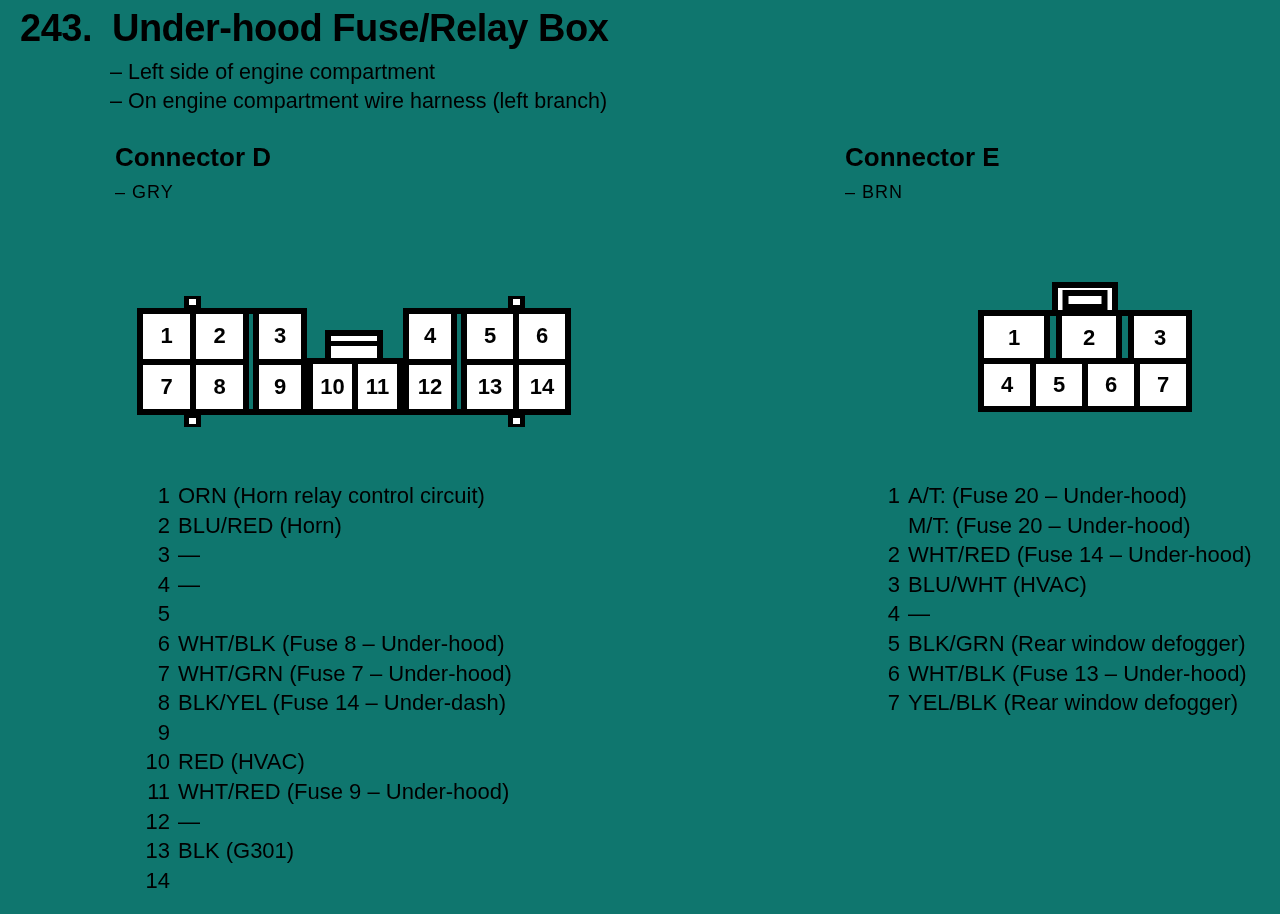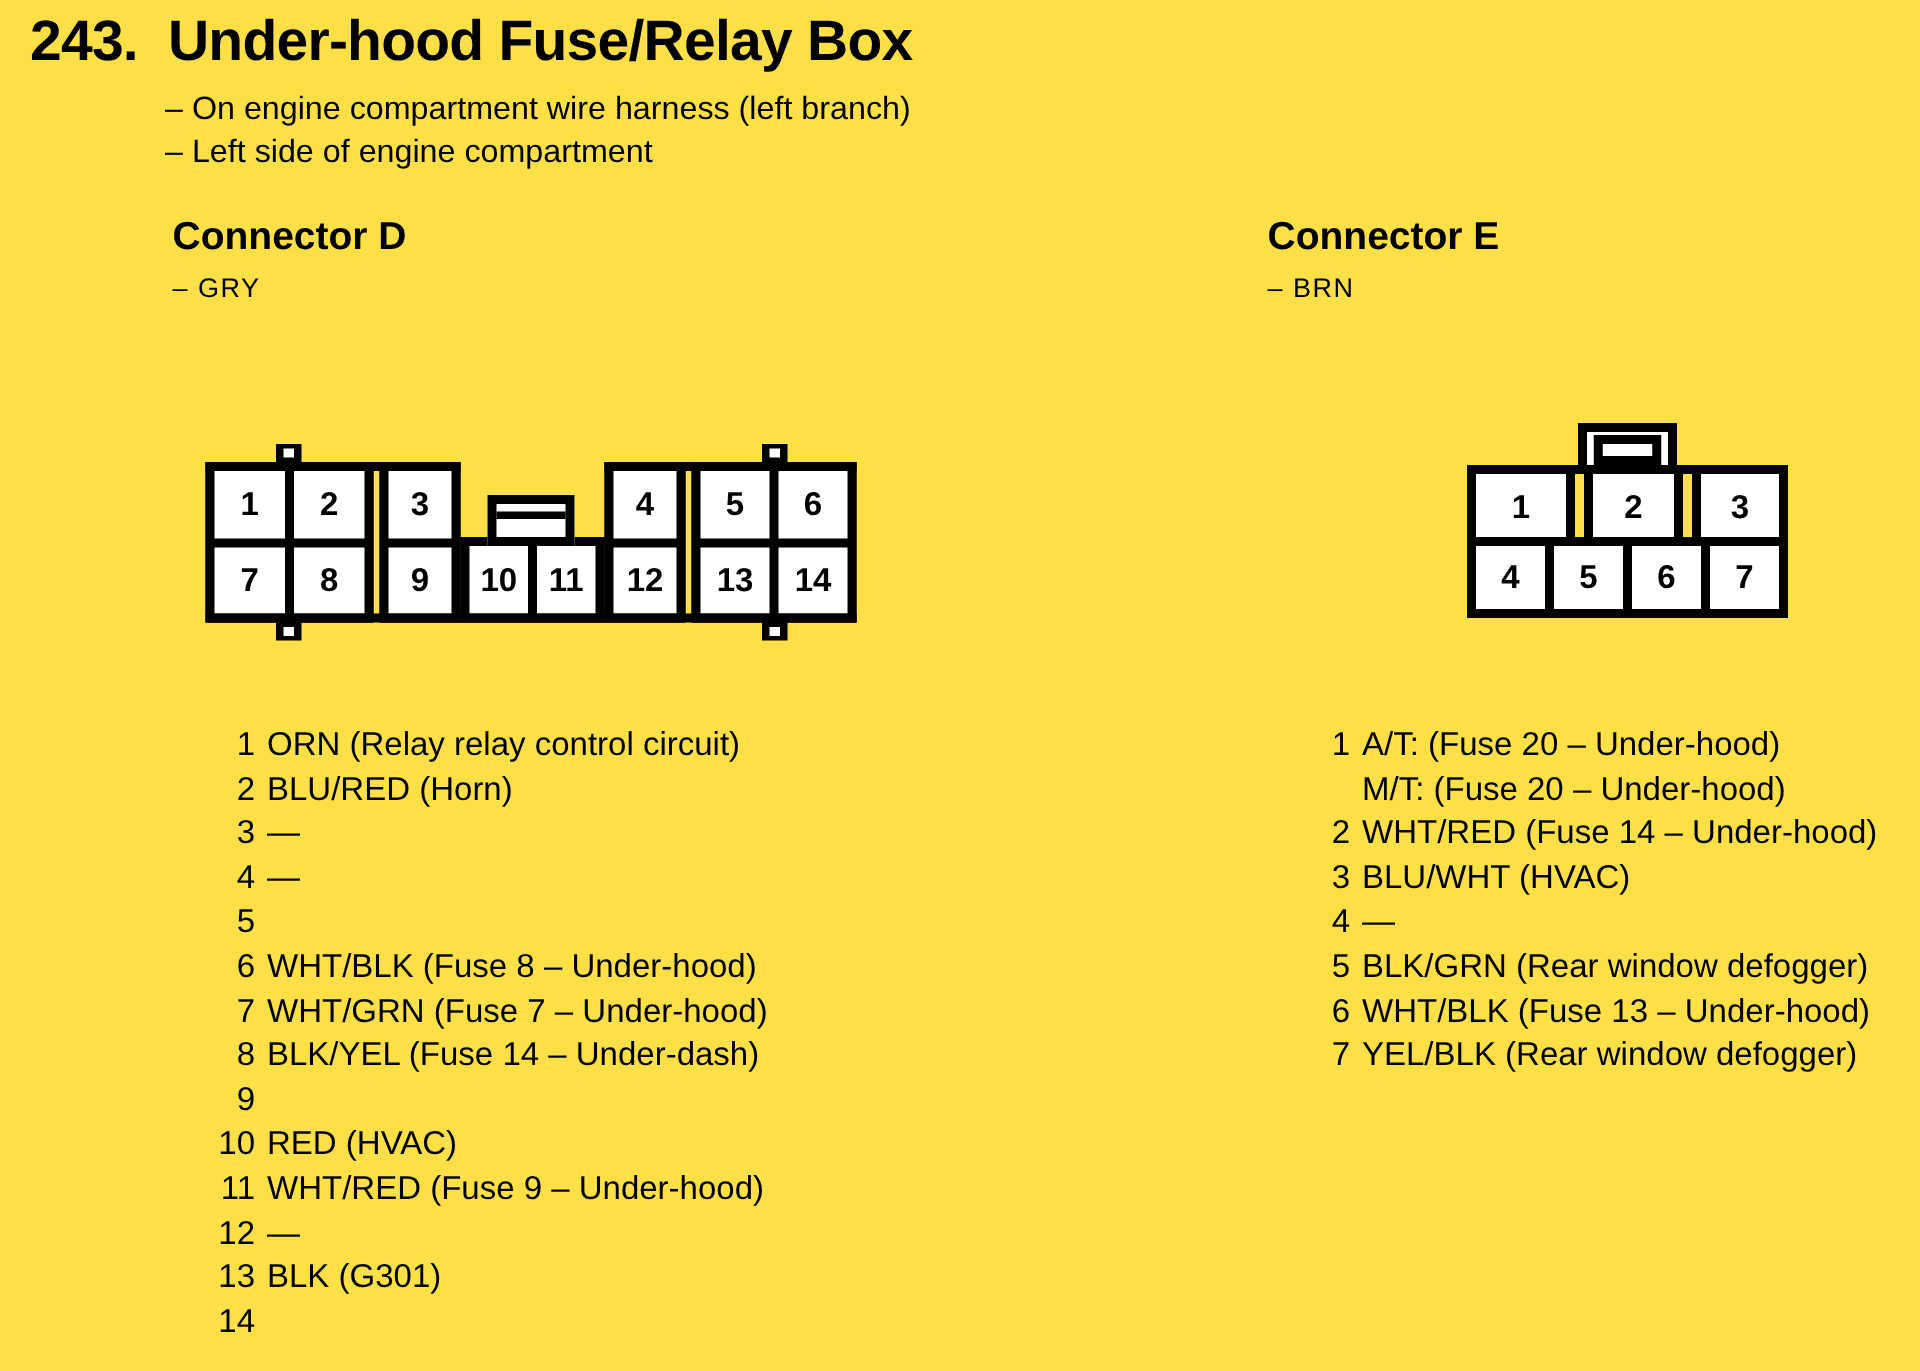--- a/index.html
+++ b/index.html
@@ -1,19 +1,19 @@
 <!DOCTYPE html>
 <html><head>
 <meta charset="utf-8">
 <style>
   html,body { margin:0; padding:0; background:#ffffff; }
   * { box-sizing:border-box; }
   .canvas {
     position:relative; width:1280px; height:914px; overflow:hidden;
-    background:#fde047; color:#000000;
+    background:#0f766e; color:#000000;
     font-family:"Liberation Sans","DejaVu Sans",sans-serif;
   }
 
   
   #page-title { position:absolute; left:20px; top:7px; font-size:38px; font-weight:700; letter-spacing:-0.5px; display:flex; gap:20px; }
   #loc { position:absolute; left:110px; top:58px; font-size:21.5px; line-height:29px; }
   .conn-head { position:absolute; top:142px; font-size:26px; font-weight:700; }
   .conn-color { position:absolute; top:182px; font-size:18px; letter-spacing:1px; }
   #d-head { left:115px; } #e-head { left:845px; }
   #d-color { left:115px; } #e-color { left:845px; }
@@ -68,22 +68,22 @@
 <body>
 
 <div class="canvas">
 
   <div id="page-title">
     <span>243.</span>
     <span>Under-hood Fuse/Relay Box</span>
   </div>
 
   <div id="loc">
+    <div>– Left side of engine compartment</div>
     <div>– On engine compartment wire harness (left branch)</div>
-    <div>– Left side of engine compartment</div>
   </div>
 
   <div id="d-head" class="conn-head">Connector D</div>
   <div id="d-color" class="conn-color">– GRY</div>
   <div id="e-head" class="conn-head">Connector E</div>
   <div id="e-color" class="conn-color">– BRN</div>
 
   <div id="d-diagram" class="diagram">
     <div class="tab" id="d-tab-tl">
         <div class="hole hole-top"></div>
@@ -155,21 +155,21 @@
       <div class="cell">5</div>
       <div class="cell">6</div>
       <div class="cell">7</div>
     </div>
     <div class="edge" id="e-edge-top"></div>
   </div>
 
   <div id="d-pins" class="pins">
     <div class="pin-row">
         <span class="pin-num">1</span>
-        <span class="pin-desc">ORN (Relay relay control circuit)</span>
+        <span class="pin-desc">ORN (Horn relay control circuit)</span>
       </div>
     <div class="pin-row">
         <span class="pin-num">2</span>
         <span class="pin-desc">BLU/RED (Horn)</span>
       </div>
     <div class="pin-row">
         <span class="pin-num">3</span>
         <span class="pin-desc">—</span>
       </div>
     <div class="pin-row">

